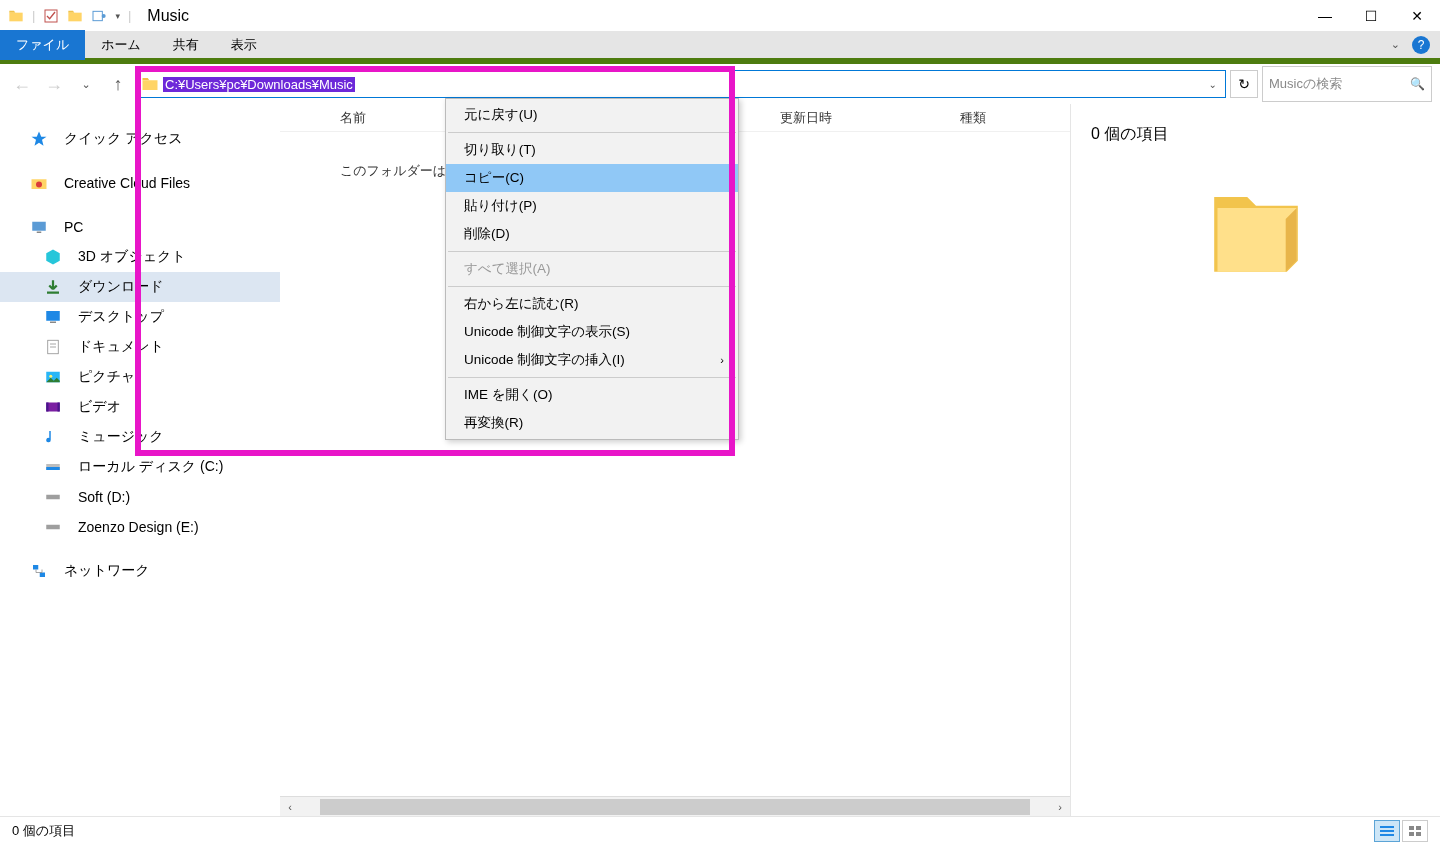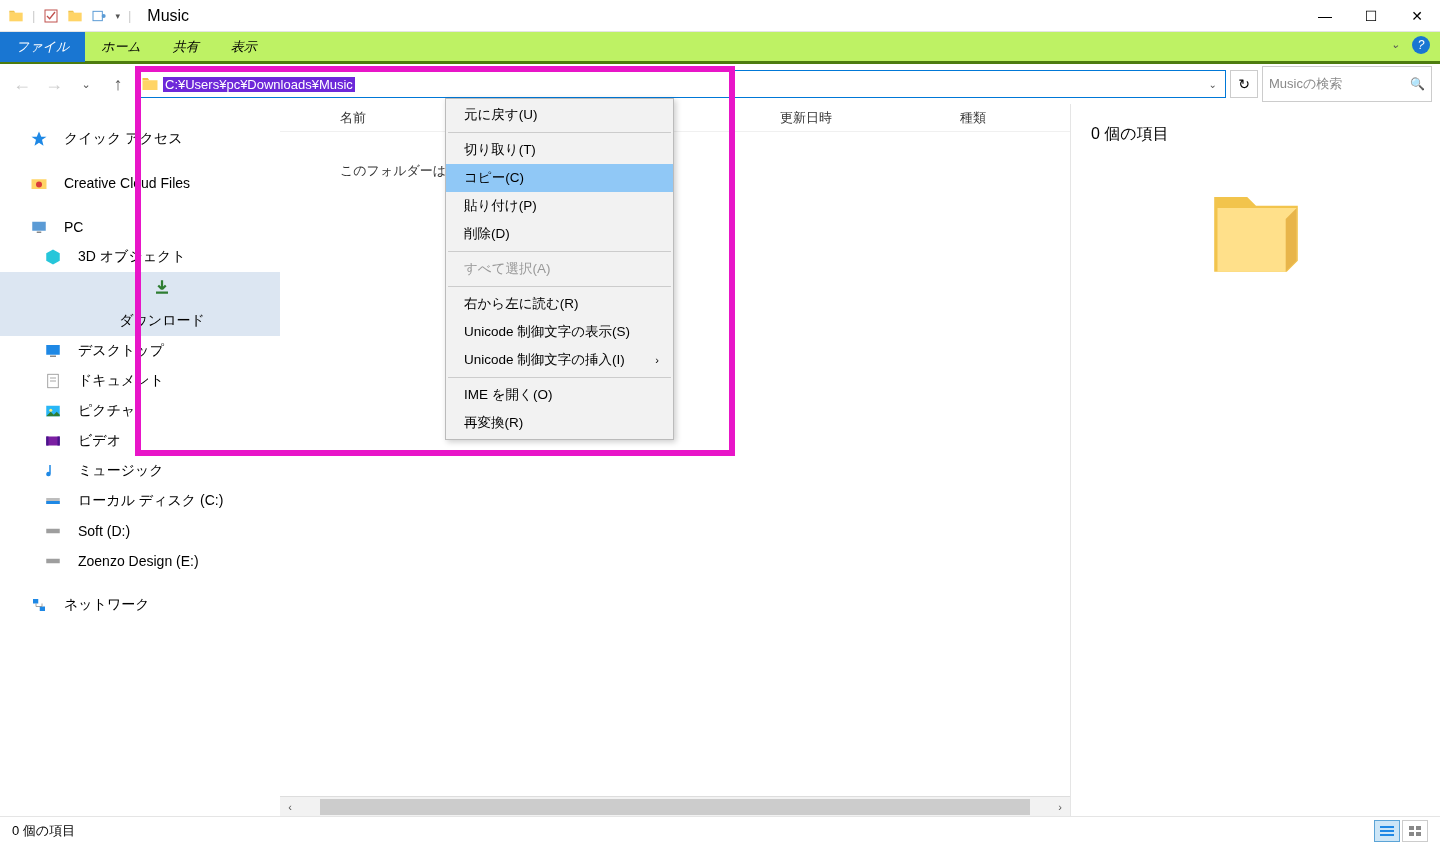--- a/index.html
+++ b/index.html
@@ -8,21 +8,21 @@
 
 .titlebar { height: 32px; display: flex; align-items: center; background: #fff; border-bottom: 1px solid #e5e5e5; }
 .titlebar-left { display: flex; align-items: center; gap: 8px; padding-left: 8px; }
 .titlebar-icon { width: 16px; height: 16px; }
 .titlebar-sep { color: #ccc; }
 .titlebar-title { margin-left: 8px; font-size: 16px; }
 .titlebar-controls { margin-left: auto; display: flex; }
 .titlebar-btn { width: 46px; height: 32px; display: flex; align-items: center; justify-content: center; font-size: 14px; }
 
 
-.ribbon { height: 32px; display: flex; align-items: center; background: #bef264; border-bottom: 3px solid #4d7c0f; position: relative; font-style: italic; }
+.ribbon { height: 32px; display: flex; align-items: center; background: #e5e5e5; border-bottom: 6px solid #4d7c0f; position: relative; }
 .ribbon-tab { padding: 6px 16px; font-size: 13px; }
 .ribbon-tab.file { background: #1976d2; color: #fff; }
 .ribbon-expand { position: absolute; right: 40px; top: 6px; font-size: 11px; color: #555; }
 .ribbon-help { position: absolute; right: 10px; top: 4px; width: 18px; height: 18px; border-radius: 50%; background: #1976d2; color: #fff; display: flex; align-items: center; justify-content: center; font-size: 12px; }
 
 
 .navrow { height: 40px; display: flex; align-items: center; padding: 0 8px; gap: 4px; }
 .nav-btn { width: 28px; height: 28px; display: flex; align-items: center; justify-content: center; color: #555; font-size: 18px; }
 .nav-btn.disabled { color: #ccc; }
 .address-bar { flex: 1; height: 28px; border: 1px solid #0078d7; display: flex; align-items: center; padding: 0 4px; background: #fff; position: relative; }
@@ -31,21 +31,21 @@
 .address-dd { margin-left: auto; font-size: 10px; color: #555; padding: 0 4px; }
 .refresh-btn { width: 28px; height: 28px; border: 1px solid #ccc; display: flex; align-items: center; justify-content: center; font-size: 14px; }
 .search-box { width: 170px; height: 36px; border: 1px solid #ccc; display: flex; align-items: center; padding: 0 6px; color: #888; font-size: 13px; }
 .search-box span.icon { margin-left: auto; font-size: 12px; }
 
 
 .main { display: flex; height: calc(844px - 32px - 32px - 40px - 28px); }
 .sidebar { width: 280px; border-right: none; padding-top: 20px; overflow-y: auto; }
 .sidebar-item { display: flex; align-items: center; gap: 16px; padding: 6px 0 6px 30px; font-size: 14px; }
 .sidebar-item.indent { padding-left: 44px; }
-.sidebar-item.selected { background: #dce6f2; flex-direction: column; }
+.sidebar-item.selected { background: #dce6f2; }
 .sidebar-icon { width: 18px; height: 18px; flex-shrink: 0; }
 .sidebar-spacer { height: 14px; }
 
 
 .content { flex: 1; display: flex; flex-direction: column; }
 .colheaders { display: flex; height: 28px; align-items: center; border-bottom: 1px solid #f0f0f0; }
 .colh { padding: 0 20px; font-size: 13px; color: #333; }
 .empty-msg { padding: 30px 0 0 60px; font-size: 13px; color: #333; }
 .hscroll { margin-top: auto; height: 20px; background: #f2f2f2; border-top: 1px solid #ddd; display: flex; align-items: center; }
 .hscroll-thumb { background: #ccc; height: 16px; margin: 0 20px; flex: 1; }
@@ -55,21 +55,21 @@
 .preview { width: 370px; border-left: 1px solid #e5e5e5; padding: 20px; display: flex; flex-direction: column; align-items: center; gap: 30px; }
 .preview-count { font-size: 16px; align-self: flex-start; }
 
 
 .statusbar { height: 28px; border-top: 1px solid #e5e5e5; display: flex; align-items: center; padding: 0 12px; font-size: 13px; }
 .statusbar-views { margin-left: auto; display: flex; gap: 2px; }
 .view-btn { width: 26px; height: 22px; border: 1px solid #ccc; display: flex; align-items: center; justify-content: center; font-size: 11px; }
 .view-btn.active { background: #cde6f7; border-color: #5ca4d6; }
 
 
-.ctxmenu { position: absolute; left: 445px; top: 98px; width: 229px; background: #f2f2f2; border: 1px solid #bbb; box-shadow: 2px 2px 6px rgba(0,0,0,0.2); padding: 2px 0; }
+.ctxmenu { position: absolute; left: 445px; top: 98px; width: 294px; background: #f2f2f2; border: 1px solid #bbb; box-shadow: 2px 2px 6px rgba(0,0,0,0.2); padding: 2px 0; }
 .ctxitem { padding: 5px 14px 5px 18px; font-size: 13.5px; display: flex; align-items: center; }
 .ctxitem.highlighted { background: #90c8f6; }
 .ctxitem.disabled { color: #999; }
 .ctxitem .arrow { margin-left: auto; font-size: 11px; }
 .ctxsep { height: 1px; background: #ccc; margin: 3px 2px; }
 
 
 .highlight-box { position: absolute; left: 135px; top: 66px; width: 600px; height: 390px; border: 6px solid #e815c8; pointer-events: none; }
 
 

